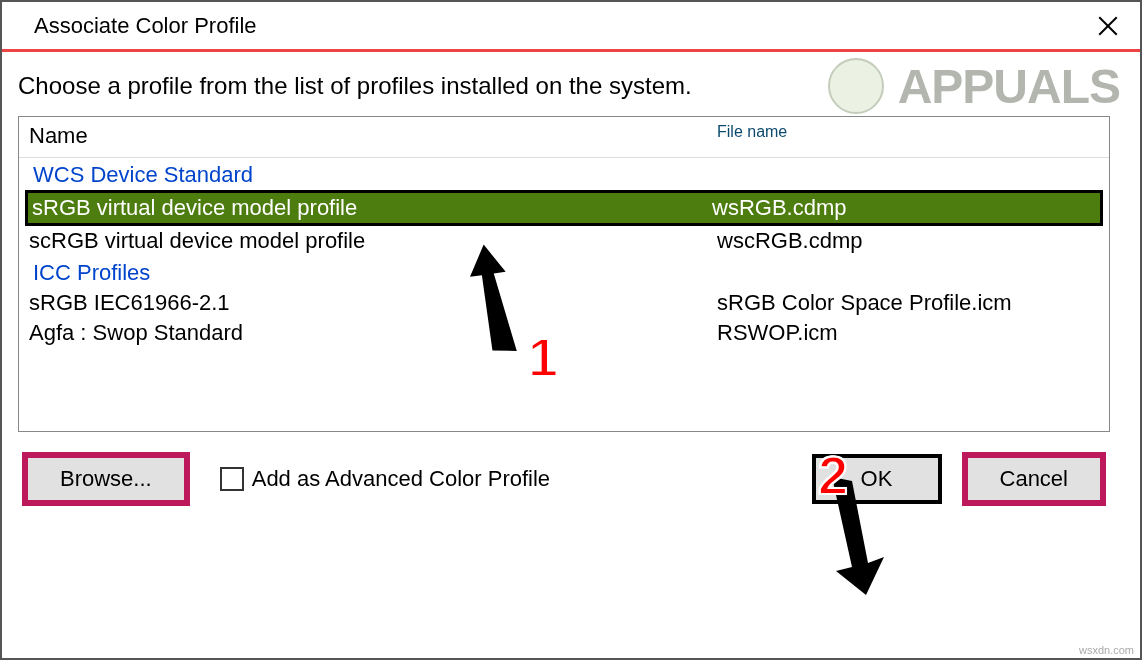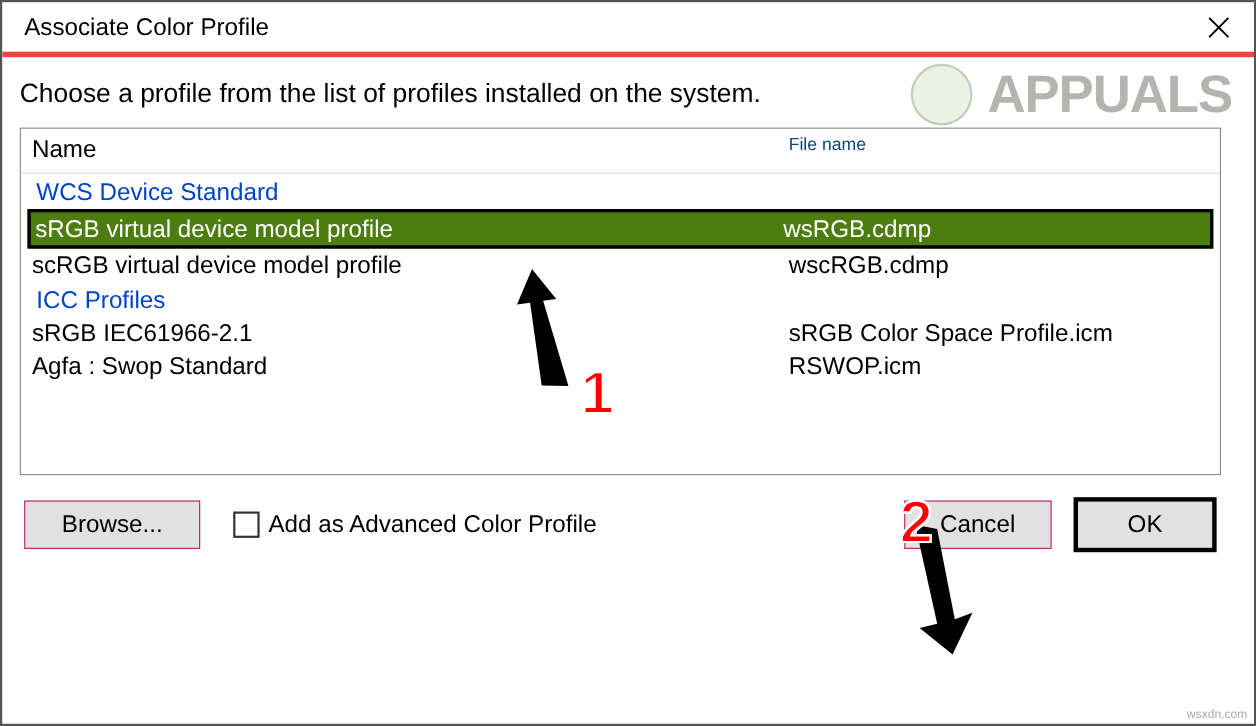--- a/index.html
+++ b/index.html
@@ -15,22 +15,22 @@
       height: 660px;
       overflow: hidden;
       position: relative;
       border: 2px solid #555;
     }
     .titlebar {
       height: 50px;
       display: flex;
       align-items: center;
       justify-content: space-between;
-      padding: 0 12px 0 20px;
-      border-bottom: 5px solid #ef4444;
+      padding: 0 12px 0 32px;
+      border-bottom: 3px solid #ef4444;
     }
     .titlebar-title {
       font-size: 22px;
       color: #000;
     }
     .close-btn {
       width: 40px;
       height: 40px;
       display: flex;
       align-items: center;
@@ -82,21 +82,21 @@
     .cell-file { flex: 1; }
     .buttons-row {
       display: flex;
       align-items: center;
       margin-top: 20px;
       gap: 20px;
       padding: 0 4px;
     }
     .btn {
       background: #e1e1e1;
-      border: 1px solid #be185d;
+      border: 6px solid #be185d;
       font-size: 22px;
       padding: 8px 32px;
       cursor: pointer;
       font-family: inherit;
     }
     .btn-browse { min-width: 160px; }
     .btn-ok {
       min-width: 130px;
       border: 4px solid #000;
     }
@@ -218,22 +218,22 @@
     </div>
   </div>
 
   <div class="buttons-row">
     <button class="btn btn-browse">Browse...</button>
     <label class="checkbox-wrap">
       <span class="checkbox-box"></span>
       <span>Add as Advanced Color Profile</span>
     </label>
     <div class="spacer"></div>
+    <button class="btn btn-ok">OK</button>
     <button class="btn btn-cancel">Cancel</button>
-    <button class="btn btn-ok">OK</button>
   </div>
 </div>
 
 <svg class="annotation arrow1" width="80" height="120">
   <defs></defs>
   <polygon points="40,0 58,30 46,30 58,110 34,106 34,30 22,30" fill="#000" transform="rotate(-8 40 60)"></polygon>
 </svg>
 <div class="annotation num num1">1</div>
 
 <svg class="annotation arrow2" width="100" height="130">

